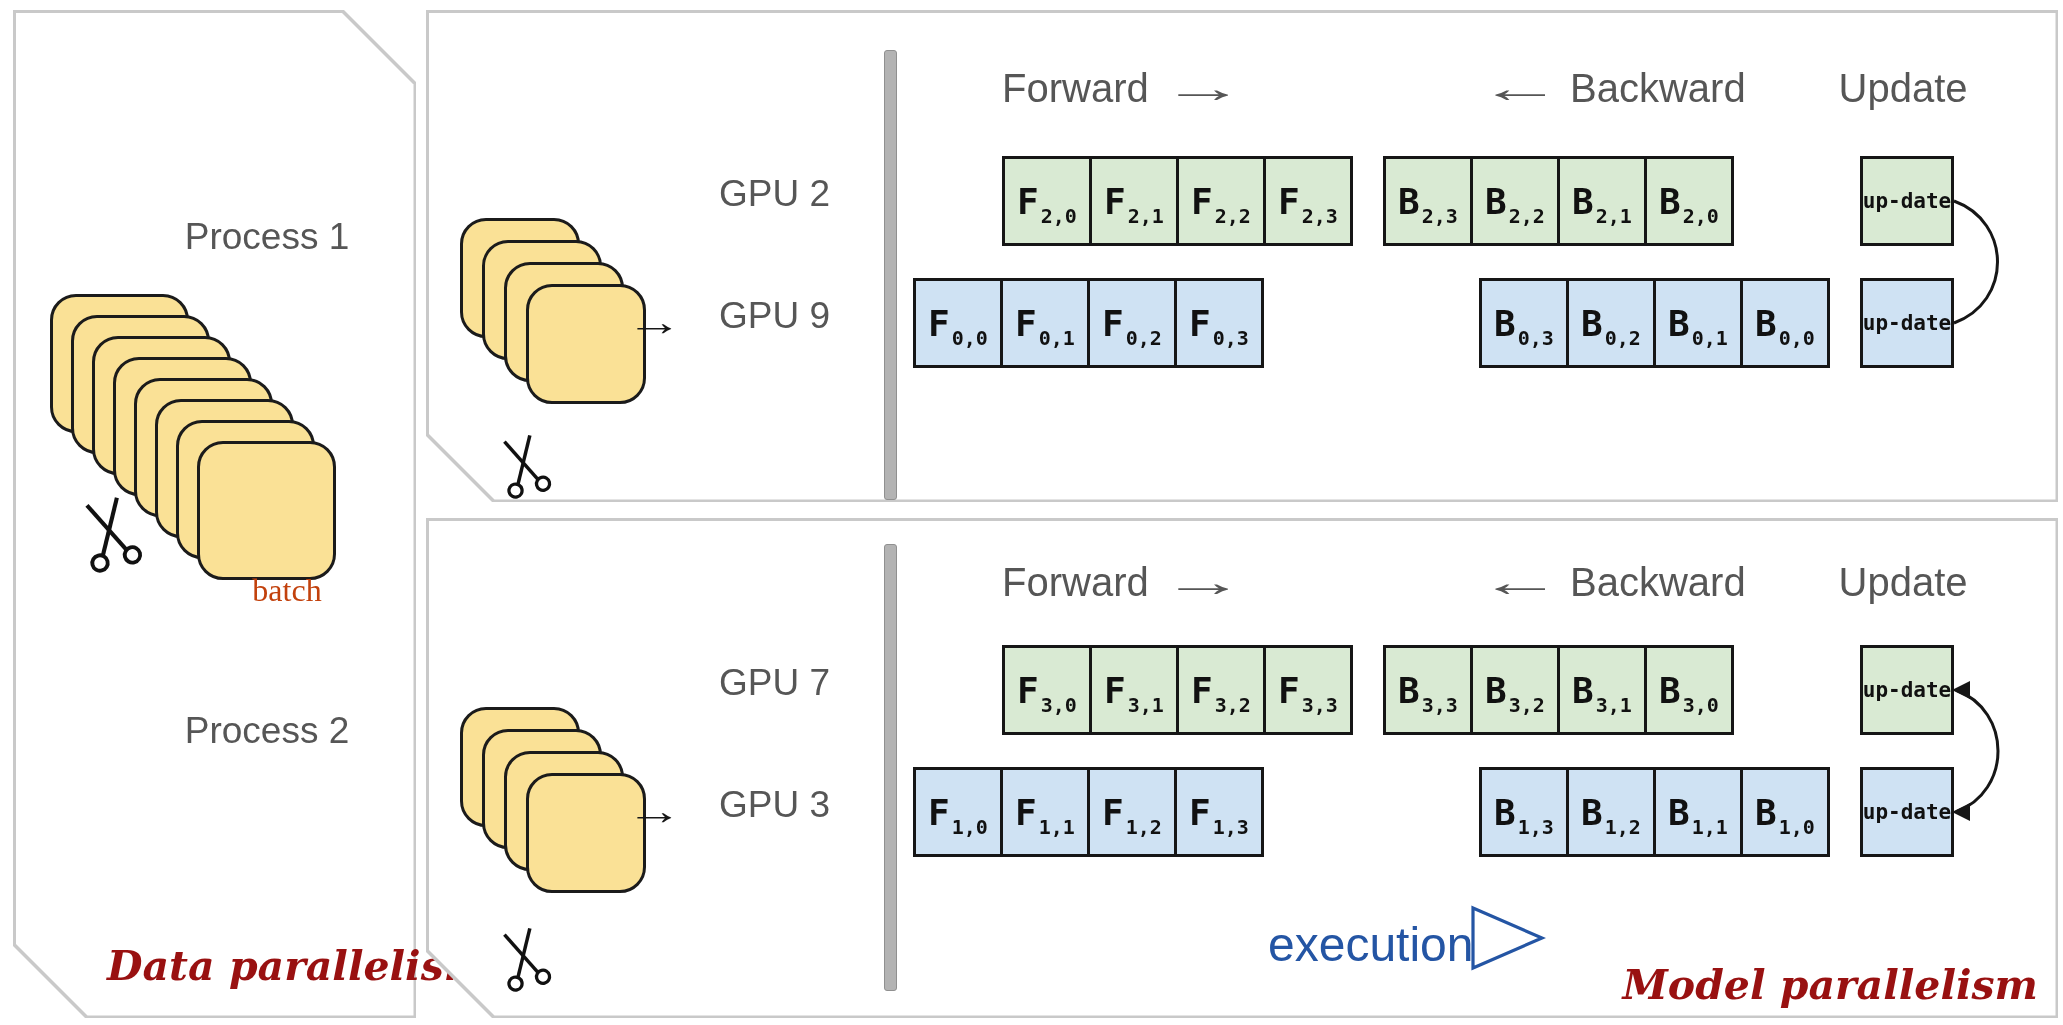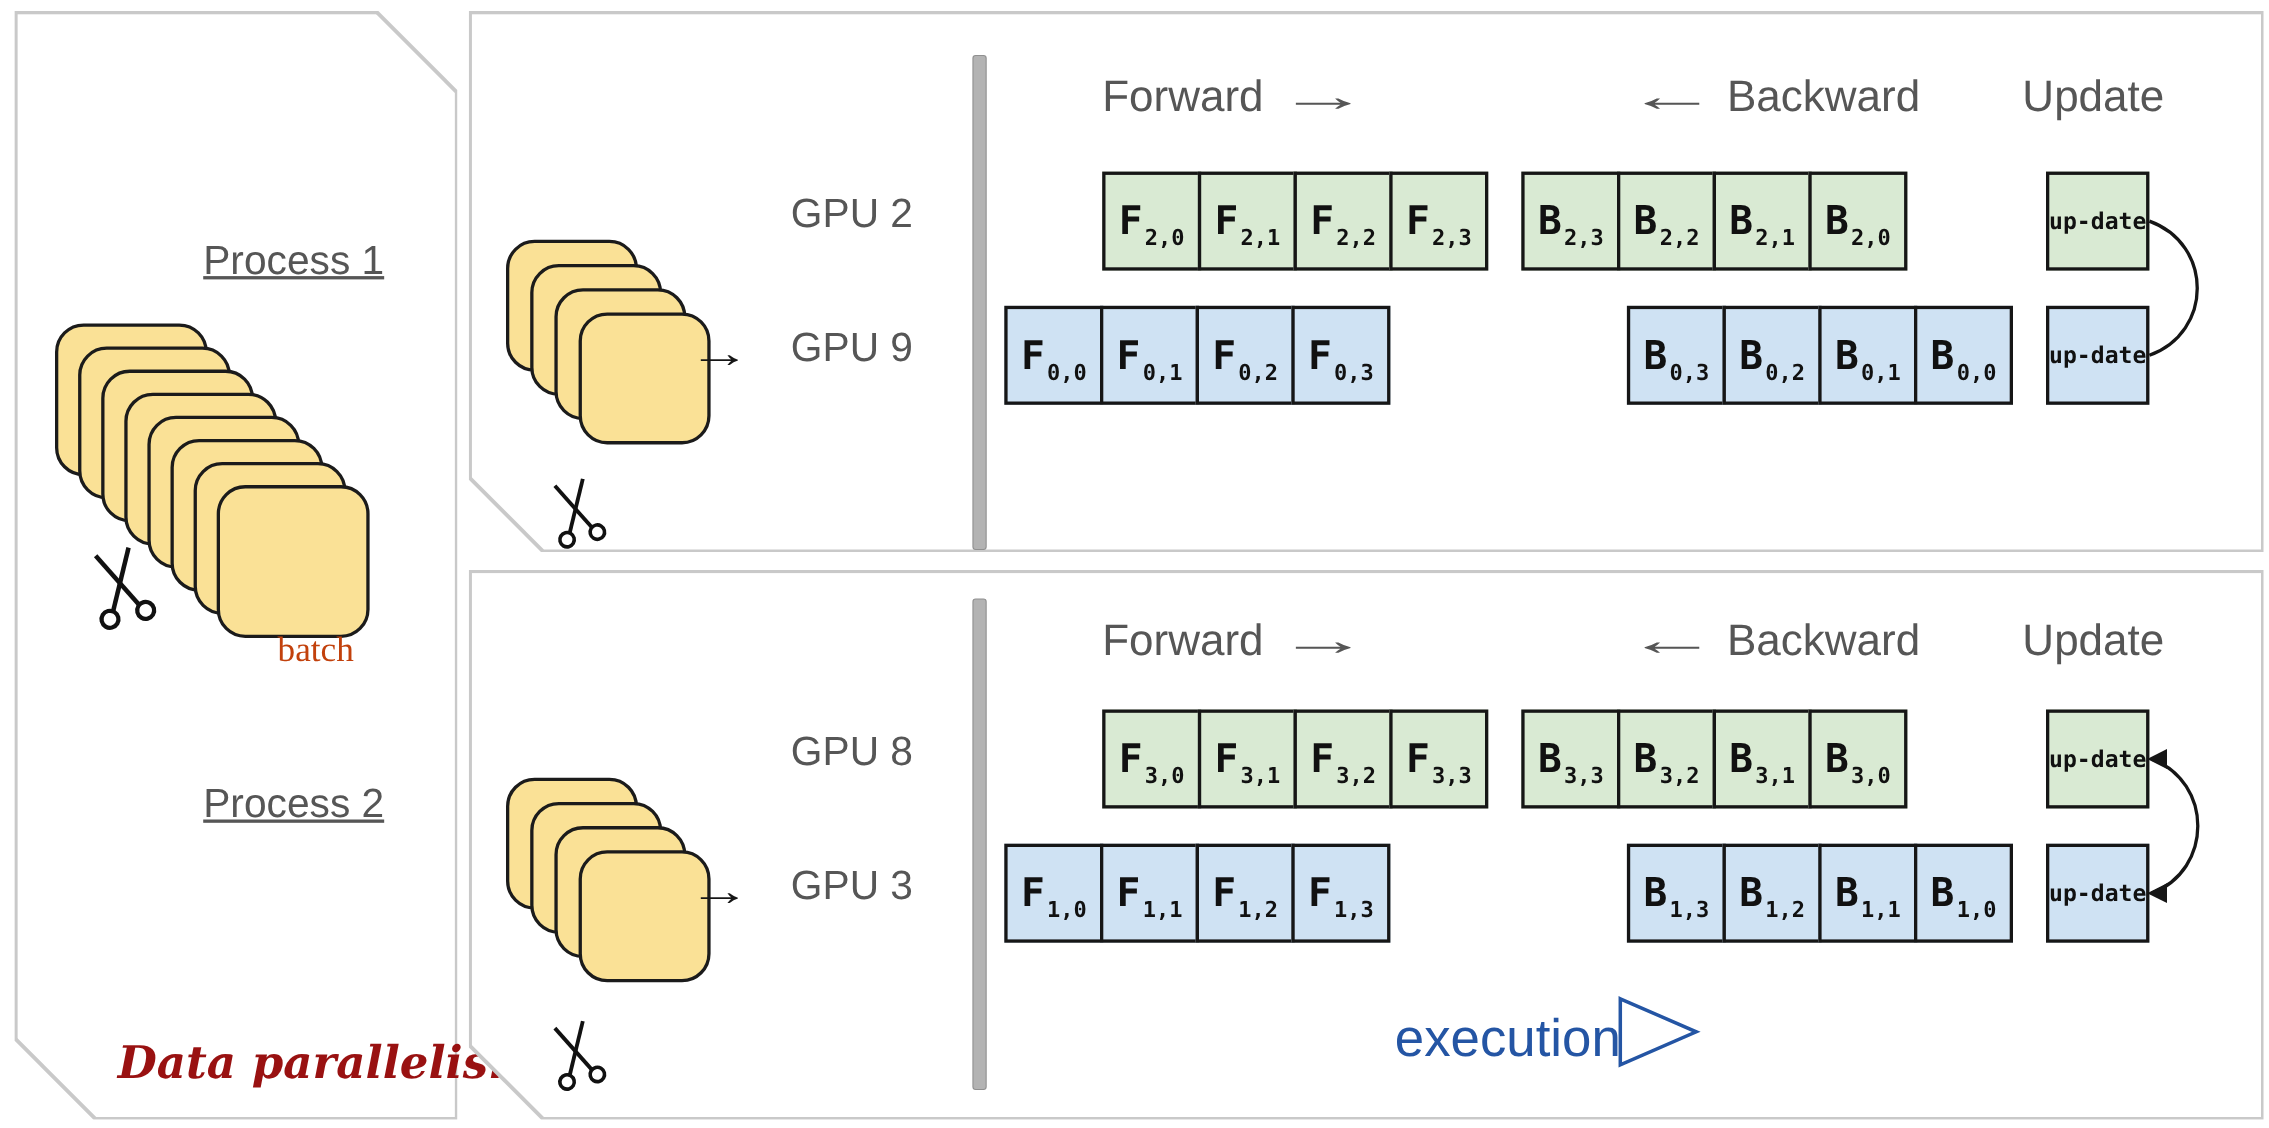--- a/index.html
+++ b/index.html
@@ -48,21 +48,21 @@
   .stack8 .card:nth-child(1){left:0;top:0}   .stack8 .card:nth-child(2){left:21px;top:21px}
   .stack8 .card:nth-child(3){left:42px;top:42px} .stack8 .card:nth-child(4){left:63px;top:63px}
   .stack8 .card:nth-child(5){left:84px;top:84px} .stack8 .card:nth-child(6){left:105px;top:105px}
   .stack8 .card:nth-child(7){left:126px;top:126px} .stack8 .card:nth-child(8){left:147px;top:147px}
   .scissors { position:absolute; transform:rotate(-14deg); }
   .arc { position:absolute; }
   .script { position:absolute; font-family:"DejaVu Serif", serif; font-style:italic; font-weight:700;
             color:var(--caption-red,#991111); font-size:41px; white-space:nowrap; }
   .exec { position:absolute; color:var(--execution-blue,#2455A4); font-size:48px; }
   .plain { position:absolute; color:#c2410c; font-size:32px; text-align:center;font-family:Liberation Serif, serif; }
-  .proc { position:absolute; left:130px; width:200px; text-align:center; color:var(--heading-gray,#565656); font-size:37px;text-decoration:underline; }
+  .proc { position:absolute; left:130px; width:200px; text-align:center; color:var(--heading-gray,#565656); font-size:37px; }
 </style>
 </head>
 <body>
 
 <div id="canvas">
 
   <div class="panel" style="left:13px;top:10px;width:403px;height:1008px">
     <div class="pb clip-left"></div>
     <div class="pf clip-left"></div>
     <div class="pc">
@@ -212,21 +212,21 @@
     <div class="pc">
 
       <div class="hblock fwd" style="left:552px;top:42px">
         <span>Forward</span><span class="harrow">→</span>
       </div>
       <div class="hblock bwd" style="left:1032px;top:42px">
         <span class="harrow">←</span><span>Backward</span>
       </div>
       <div class="hblock updh" style="left:1368px;top:42px">Update</div>
 
-      <div class="gpu" style="top:144px">GPU 8</div>
+      <div class="gpu" style="top:144px">GPU 7</div>
       <div class="gpu" style="top:266px">GPU 3</div>
       <div class="stack stack4" style="left:10px;top:189px;width:186px;height:186px">
         <div class="card"></div>
         <div class="card"></div>
         <div class="card"></div>
         <div class="card"></div>
       </div>
       <span class="stackarrow" style="left:185px;top:272px">→</span>
       <svg class="scissors" style="left:50px;top:410px" width="48" height="62" viewBox="0 0 44 56">
         <line x1="10" y1="2" x2="32" y2="44" stroke="#111" stroke-width="3.2"></line>
@@ -320,16 +320,17 @@
       <svg class="arc" style="left:1496px;top:131px" width="90" height="225" viewBox="0 0 90 225">
         <path d="M 10 41 C 66 62, 66 142, 10 163" fill="none" stroke="#161616" stroke-width="3"></path>
         <polygon points="24,32 6,41 24,50" fill="#161616"></polygon>
         <polygon points="24,154 6,163 24,172" fill="#161616"></polygon>
       </svg>
 
       <div class="exec" style="left:818px;top:399px">execution</div>
       <svg style="position:absolute;left:1020px;top:387px" width="78" height="66" viewBox="0 0 78 66">
         <polygon points="3,3 72,33 3,63" fill="none" stroke="#2455A4" stroke-width="3.2"></polygon>
       </svg>
+      <div class="script" style="right:20px;top:443px">Model parallelism</div>
     </div>
   </div>
 
 </div>
 
 </body></html>

